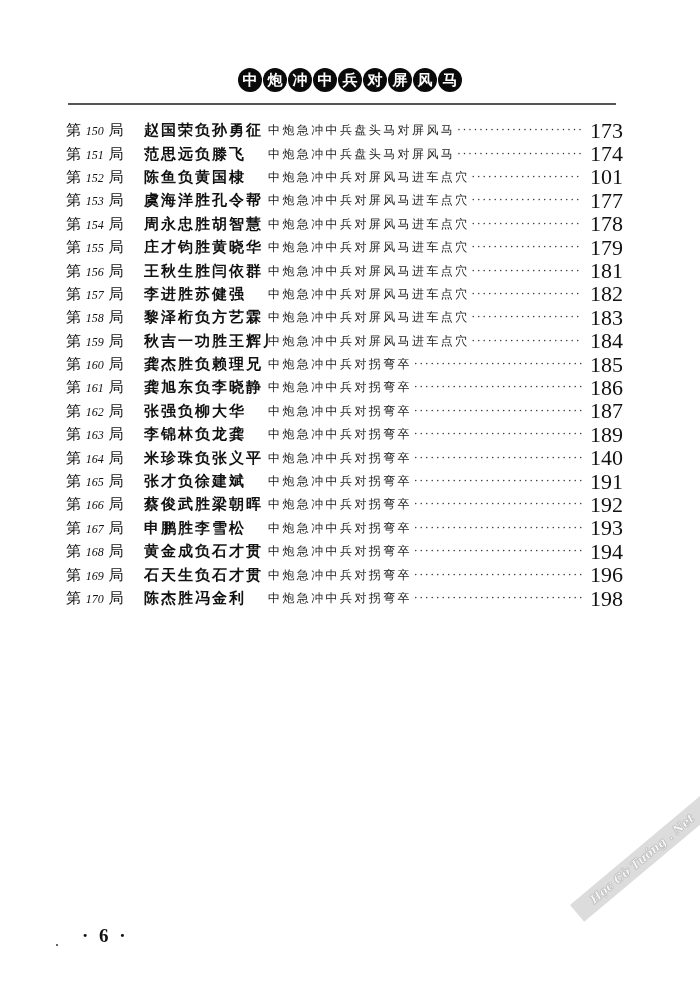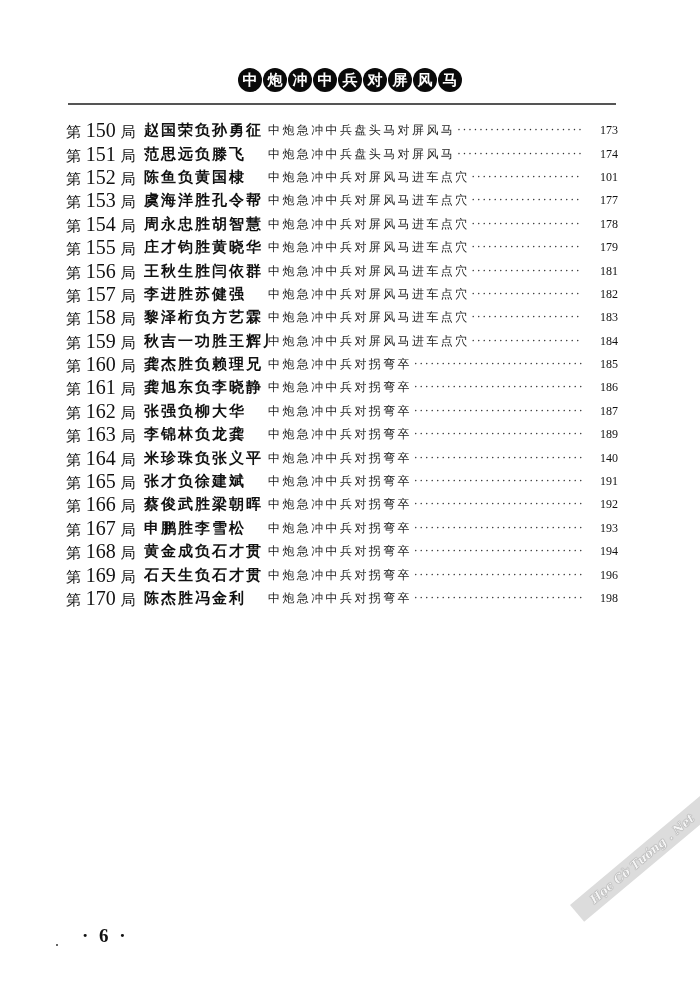--- a/index.html
+++ b/index.html
@@ -64,21 +64,22 @@
       align-items: center;
       white-space: nowrap;
     }
     .game-no {
       width: 78px;
       font-size: 15px;
       flex: 0 0 auto;
     }
     .game-no .num {
       font-family: "Liberation Serif", serif;
-      font-size: 20px;
+      font-size: 12px;
+      font-style: italic;
     }
     .players {
       width: 124px;
       font-size: 15px;
       letter-spacing: 2px;
       flex: 0 0 auto;
       overflow: hidden;
       font-weight: bold;
     }
     .opening {
@@ -94,21 +95,21 @@
       letter-spacing: 2px;
       color: #333;
       margin-right: 8px;
       margin-left: 2px;
     }
     .leader::before {
       content: "························································································";
     }
     .page {
       font-family: "Liberation Serif", serif;
-      font-size: 12px;
+      font-size: 22px;
       width: 28px;
       text-align: right;
       flex: 0 0 auto;
     }
     .folio {
       position: absolute;
       left: 82px;
       top: 925px;
       font-family: "Liberation Serif", serif;
       font-size: 19px;

